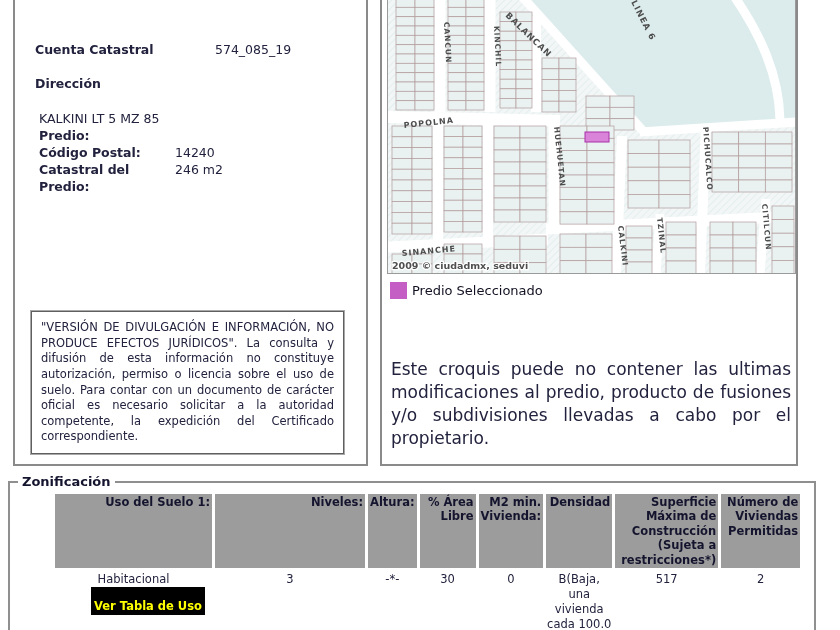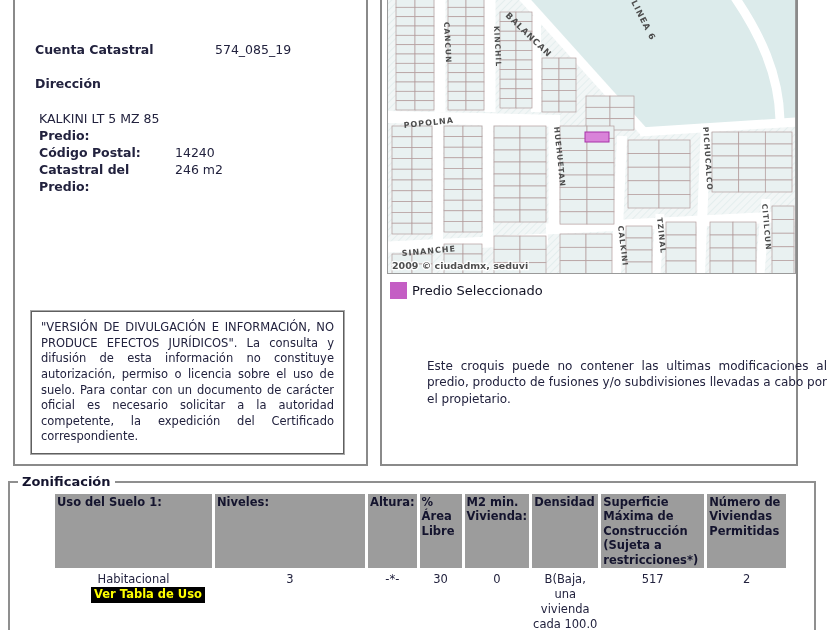--- a/index.html
+++ b/index.html
@@ -23,34 +23,34 @@
     padding:9px 10px; }
   #disclaimer-box p { font-size:11.5px; line-height:1.36; text-align:justify; }
 
   #map-frame { position:absolute; left:5px; top:0px; width:409px; height:278px;
     border:1px solid #9a9a9a; border-top:none; overflow:hidden; }
   #map-frame svg { display:block; }
 
   #map-legend { position:absolute; left:8px; top:286px; display:flex; align-items:center; gap:5px;
     font-size:13px; color:#111122; }
   #croquis-note { position:absolute; left:9px; top:362px; width:400px;
-    font-size:12px; line-height:1.36; text-align:justify;margin-left:36px; }
+    font-size:17px; line-height:1.36; text-align:justify; }
 
   #zonificacion-fieldset { position:absolute; left:8px; top:474px; width:808px; height:300px;
     border:2px solid #8f8f8f; }
   #zonificacion-fieldset legend { margin-left:8px; padding:0 4px;
     font-weight:bold; font-size:13px; color:#14142e; }
   #zoning-table { border-collapse:separate; border-spacing:3px; margin-left:42px; margin-top:2px; }
   #zoning-table td.hdr { background:#9c9c9c; color:#14142e; font-weight:bold;
-    font-size:11.5px; text-align:left; vertical-align:top; height:70px; padding:1px 2px; line-height:1.25; }
+    font-size:11.5px; text-align:right; vertical-align:top; height:70px; padding:1px 2px; line-height:1.25; }
   #zoning-table td.val { font-size:11.5px; text-align:center; vertical-align:top; padding-top:1px; line-height:1.3; }
-  .c1{width:157px}.c2{width:150px}.c3{width:46px}.c4{width:42px}
+  .c1{width:157px}.c2{width:150px}.c3{width:46px}.c4{width:56px}
   .c5{width:60px}.c6{width:66px}.c7{width:103px}.c8{width:79px}
   #uso-link { display:inline-block; background:#000; color:#ffff00; font-weight:bold;
-    font-size:11.5px; padding:0px 3px 1px 3px; text-decoration:none; cursor:pointer;margin-left:29px; }
+    font-size:11.5px; padding:12px 3px 1px 3px; text-decoration:none; cursor:pointer;margin-left:29px; }
 
   .street-label { font-weight:bold; fill:#4d4d4d; letter-spacing:1px; }
   #map-attribution { font-weight:bold; fill:#4f4f4f; paint-order:stroke; stroke:#ffffff; stroke-width:2.5px; }
 </style>
 </head>
 <body>
 
 <div id="left-panel" class="panel">
   <div id="cuenta-row" class="info-row">
     <span class="info-label">Cuenta Catastral</span>

